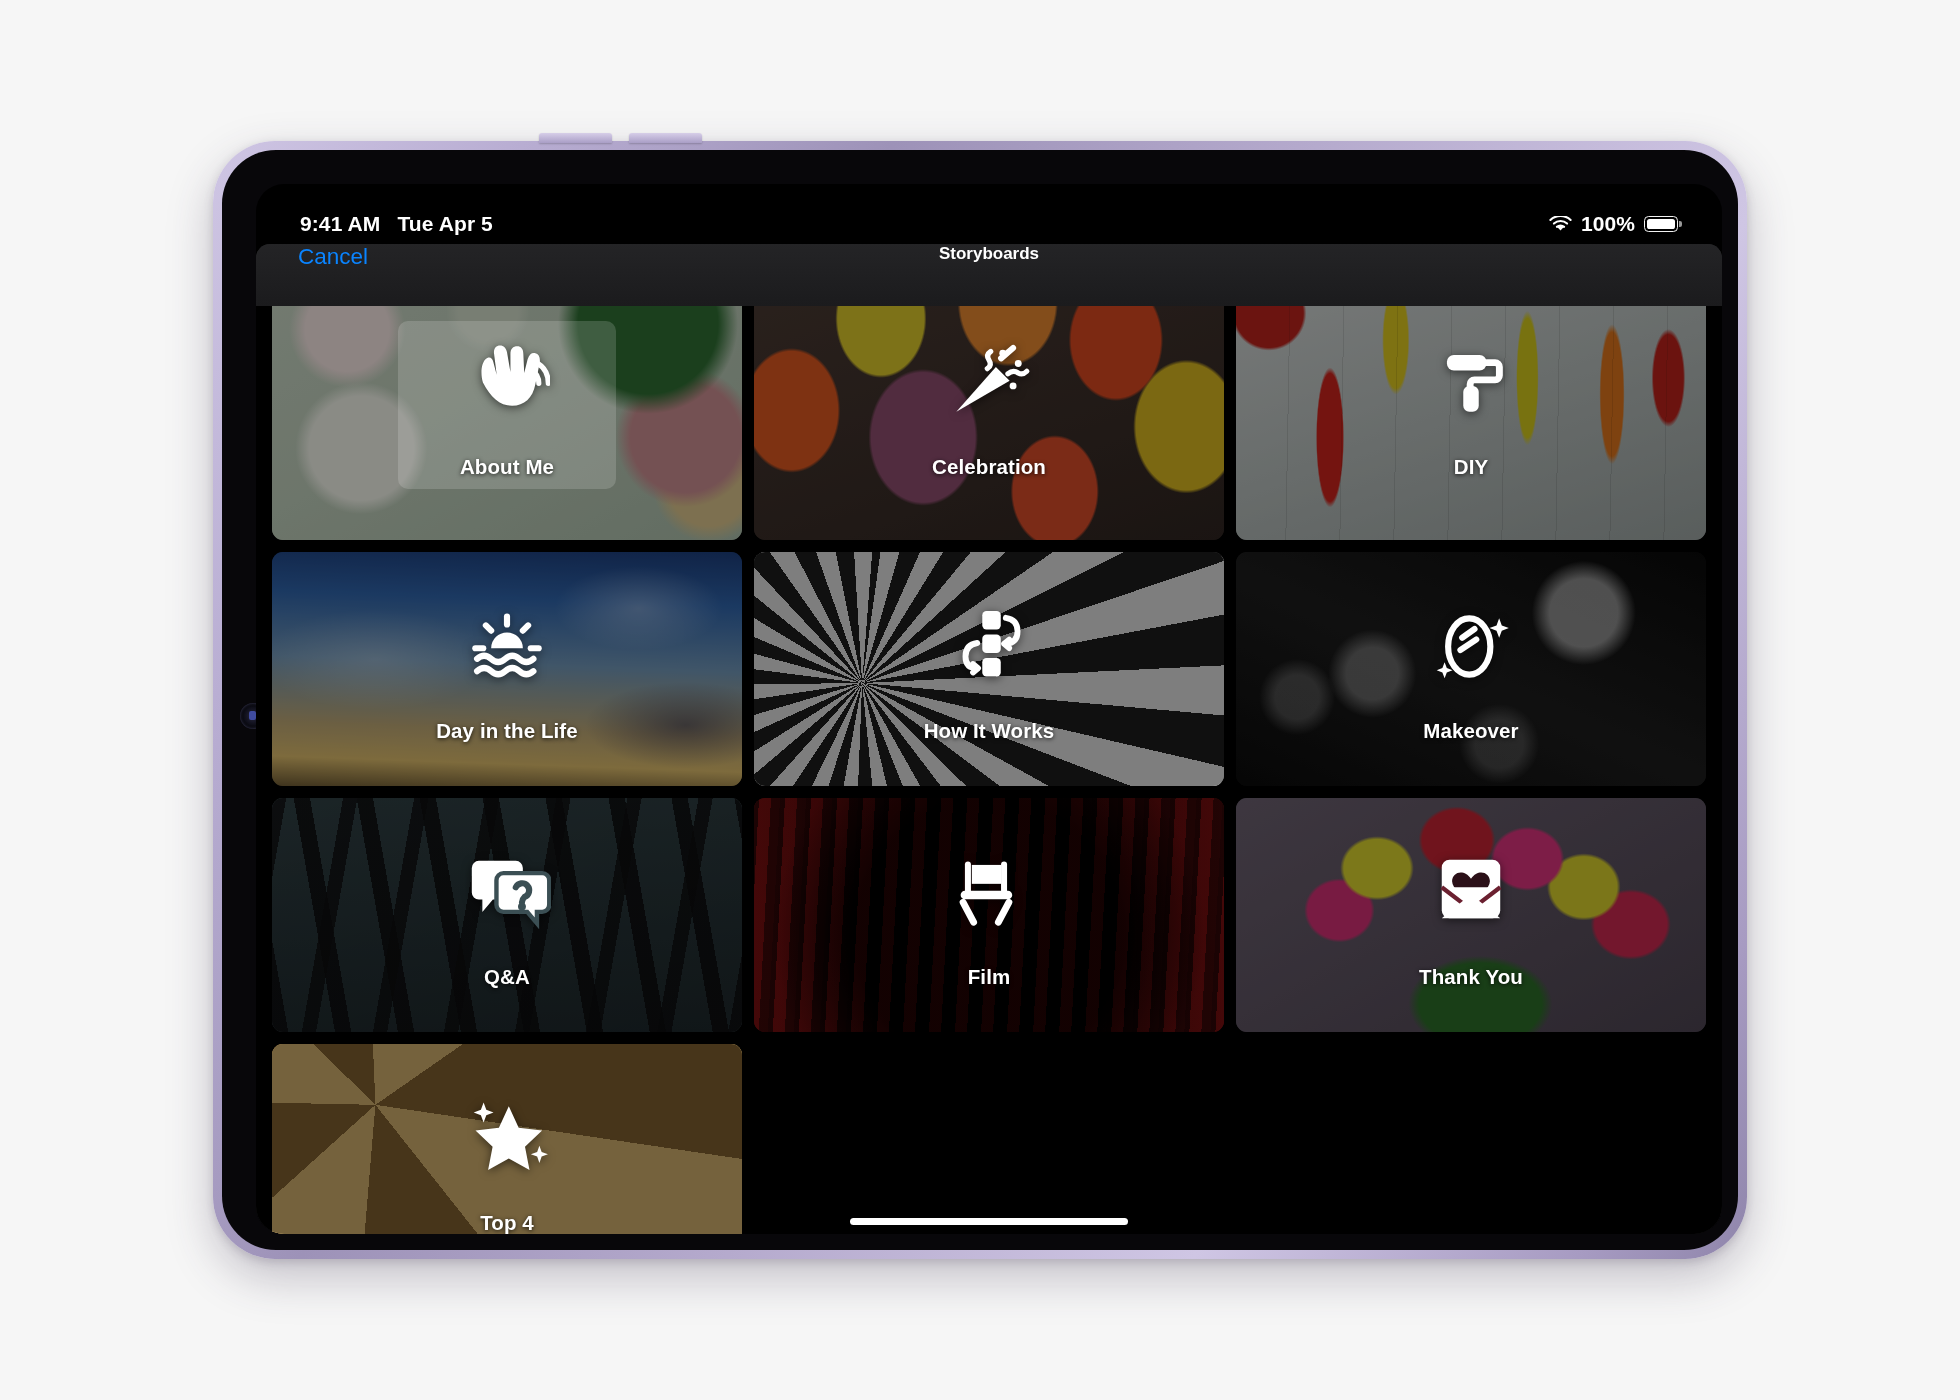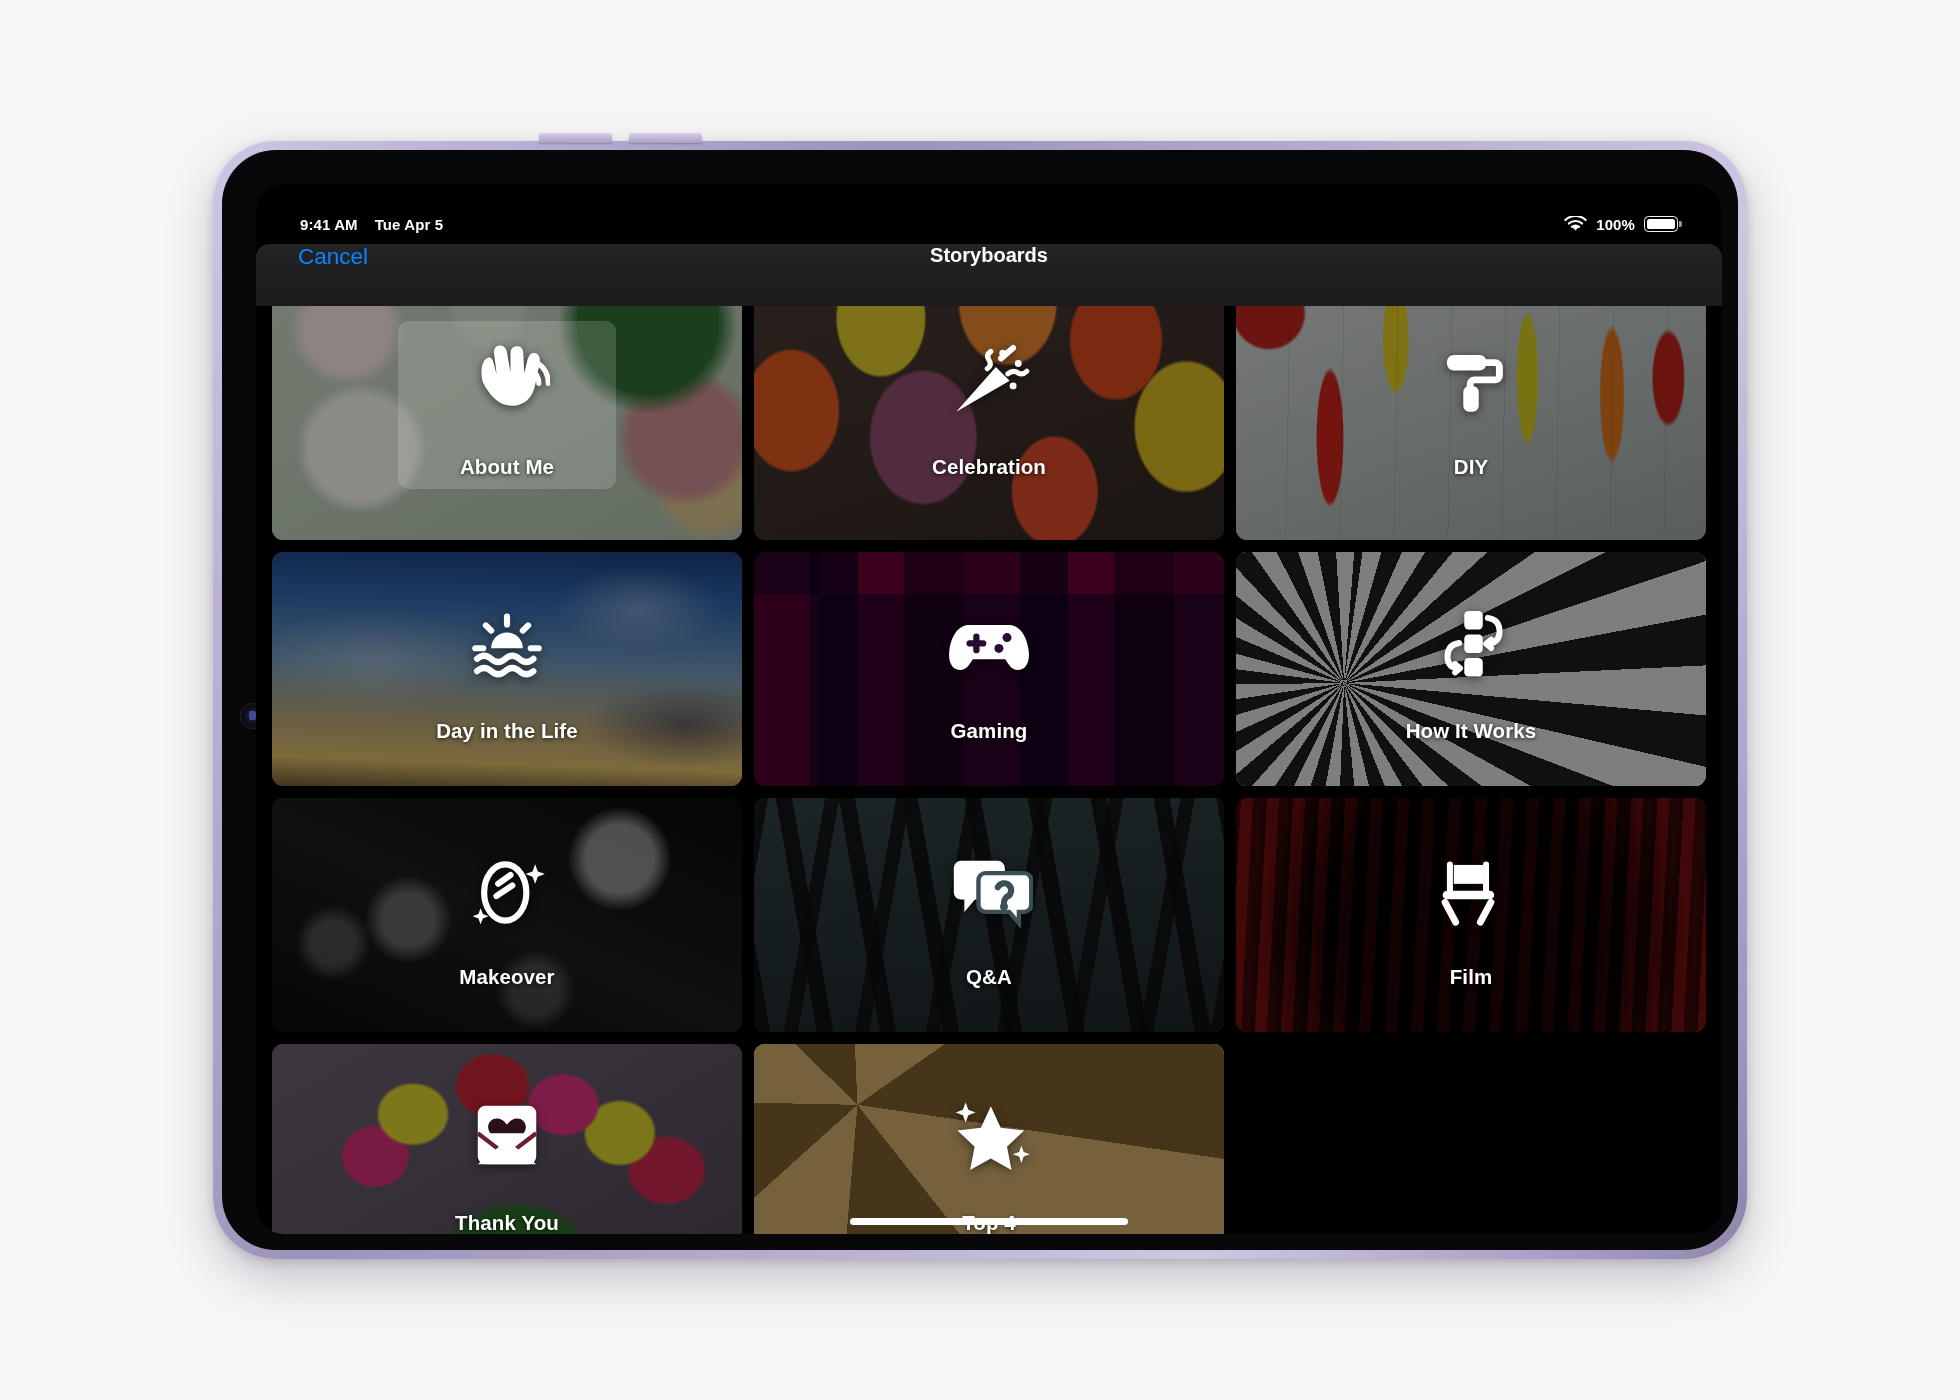--- a/index.html
+++ b/index.html
@@ -58,21 +58,21 @@
     overflow: hidden;
   }
 
   
   #statusbar {
     position: absolute; left: 0; top: 22px;
     width: 100%; height: 36px;
     display: flex; align-items: center;
     padding: 0 44px;
     color: #fff;
-    font-size: 15px; font-weight: 600;
+    font-size: 21px; font-weight: 600;
     letter-spacing: .1px;
     z-index: 40;
   }
   #status-left { display: flex; align-items: center; gap: 17px; }
   #status-right { margin-left: auto; display: flex; align-items: center; gap: 9px; }
   .wifi-ico { display: block; }
   .batt {
     position: relative; width: 34px; height: 16px;
     border: 1.8px solid rgba(255,255,255,.95);
     border-radius: 4.5px;
@@ -103,21 +103,21 @@
     padding: 0 42px;
     background: linear-gradient(180deg,#242426 0%, #1b1b1d 100%);
     z-index: 30;
   }
   #cancel-btn {
     color: #0a84ff; font-size: 22.5px; font-weight: 400;
     cursor: pointer; user-select: none;
   }
   #nav-title {
     position: absolute; left: 0; right: 0; text-align: center;
-    color: #fff; font-size: 20px; font-weight: 600;
+    color: #fff; font-size: 17px; font-weight: 600;
     pointer-events: none;
   }
 
   
   #grid {
     position: absolute;
     left: 0; right: 0; top: 62px; bottom: 0;
     padding: 0 16px 0 16px;
     display: grid;
     grid-template-columns: repeat(3, 1fr);
@@ -382,36 +382,20 @@
       <path d="M14 56 h9"></path>
                       <path d="M77 56 h9"></path>
       <path d="M16 68 q8 -7 16 0 t16 0 t16 0 t16 0"></path>
       <path d="M16 82 q8 -7 16 0 t16 0 t16 0 t16 0"></path>
     </svg>
                   </span>
                   <span class="lbl">Day in the Life</span>
                 </div>
               </div>
               <div class="tile">
-                <div class="bg bg-gaming"></div>
-                <div class="scrim"></div>
-                <div class="content">
-                  <span class="ico">
-                    <svg viewBox="0 0 100 100" width="90" height="90" fill="#fff">
-      <path d="M28 30 h44 c12 0 20 12 22 28 c2 14 -4 22 -12 22 c-7 0 -10 -6 -14 -12 h-36 c-4 6 -7 12 -14 12 c-8 0 -14 -8 -12 -22 c2 -16 10 -28 22 -28z"></path>
-      <rect x="25" y="47" width="22" height="7" rx="3.5" fill="#2a0a33"></rect>
-      <rect x="32.5" y="39.5" width="7" height="22" rx="3.5" fill="#2a0a33"></rect>
-      <circle cx="70" cy="44" r="5" fill="#2a0a33"></circle>
-                      <circle cx="61" cy="56" r="5" fill="#2a0a33"></circle>
-    </svg>
-                  </span>
-                  <span class="lbl">Gaming</span>
-                </div>
-              </div>
-              <div class="tile">
                 <div class="bg bg-howitworks"></div>
                 <div class="scrim"></div>
                 <div class="content">
                   <span class="ico">
                     <svg viewBox="0 0 100 100" width="84" height="84" fill="#fff">
       <rect x="42" y="12" width="22" height="22" rx="5"></rect>
       <rect x="42" y="40" width="22" height="22" rx="5"></rect>
       <rect x="42" y="68" width="22" height="22" rx="5"></rect>
       <path d="M70 20 q14 2 14 16 q0 14 -14 15" stroke="#fff" stroke-width="7" fill="none" stroke-linecap="round"></path>
       <path d="M74 46 l-6 5 6 5" stroke="#fff" stroke-width="7" fill="none" stroke-linecap="round" stroke-linejoin="round"></path>

